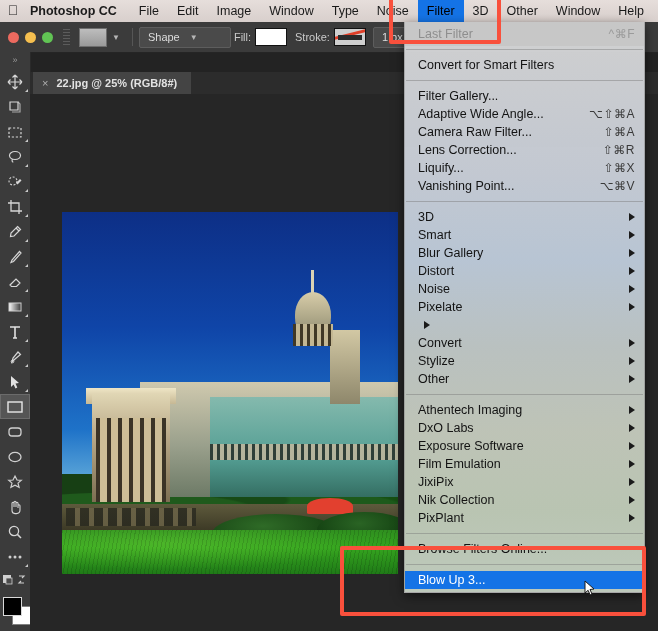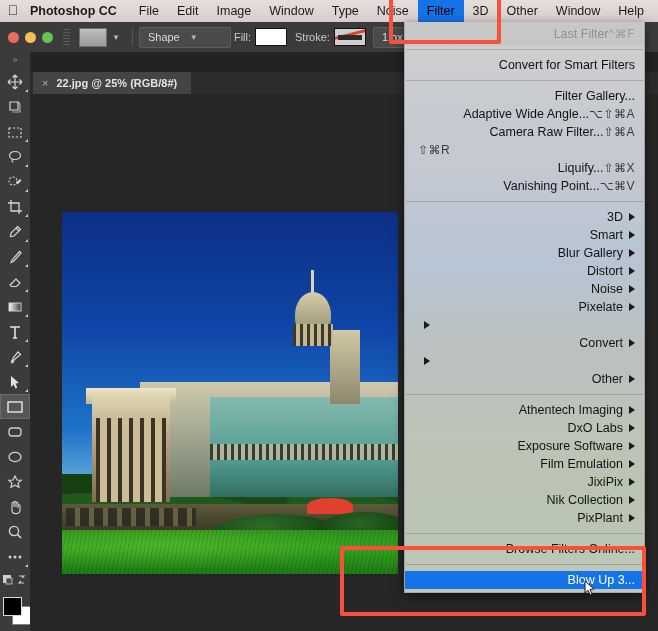--- a/index.html
+++ b/index.html
@@ -117,21 +117,21 @@
         background:linear-gradient(180deg,
             rgba(214,214,214,.96) 0%,
             rgba(206,212,222,.93) 27%,
             rgba(196,210,226,.92) 42%,
             rgba(198,206,205,.92) 57%,
             rgba(201,207,193,.93) 72%,
             rgba(196,208,188,.93) 86%,
             rgba(198,210,196,.95) 100%);
         box-shadow:0 3px 10px rgba(0,0,0,.55);border:1px solid rgba(140,140,140,.6);
         border-top:none;font-size:12.5px;color:#131313;}
-  .menu .row{height:18px;display:flex;align-items:center;padding:0 9px 0 13px;white-space:nowrap;text-align:right;}
+  .menu .row{height:18px;display:flex;align-items:center;padding:0 9px 0 13px;white-space:nowrap;}
   .menu .row .t{flex:1;}
   .menu .row .sc{color:#3a3a3a;font-size:12px;letter-spacing:.5px;}
   .menu .row.dis{color:#8e8e8e;}
   .menu .row.dis .sc{color:#9b9b9b;}
   .menu .row.hl{background:#1473e6;color:#fff;}
   .menu .row .arr{width:0;height:0;border-top:4px solid transparent;border-bottom:4px solid transparent;
         border-left:6px solid #1a1a1a;margin-left:6px;}
   .menu .div{height:1px;background:rgba(120,120,120,.45);margin:3px 1px;}
   .menu .pad{height:3px;}
   .lastfilter{background:rgba(198,198,198,.97);}
@@ -409,20 +409,21 @@
     </div>
     <div class="row">
       <span class="t">Adaptive Wide Angle...</span>
       <span class="sc">⌥⇧⌘A</span>
     </div>
     <div class="row">
       <span class="t">Camera Raw Filter...</span>
       <span class="sc">⇧⌘A</span>
     </div>
     <div class="row">
+      <span class="t">Lens Correction...</span>
       <span class="sc">⇧⌘R</span>
     </div>
     <div class="row">
       <span class="t">Liquify...</span>
       <span class="sc">⇧⌘X</span>
     </div>
     <div class="row">
       <span class="t">Vanishing Point...</span>
       <span class="sc">⌥⌘V</span>
     </div>
@@ -455,20 +456,21 @@
       <span class="arr"></span>
     </div>
     <div class="row">
       <span class="arr"></span>
     </div>
     <div class="row">
       <span class="t">Convert</span>
       <span class="arr"></span>
     </div>
     <div class="row">
+      <span class="t">Stylize</span>
       <span class="arr"></span>
     </div>
     <div class="row">
       <span class="t">Other</span>
       <span class="arr"></span>
     </div>
     <div class="pad"></div>
     <div class="div"></div>
 
     <div class="pad"></div>

